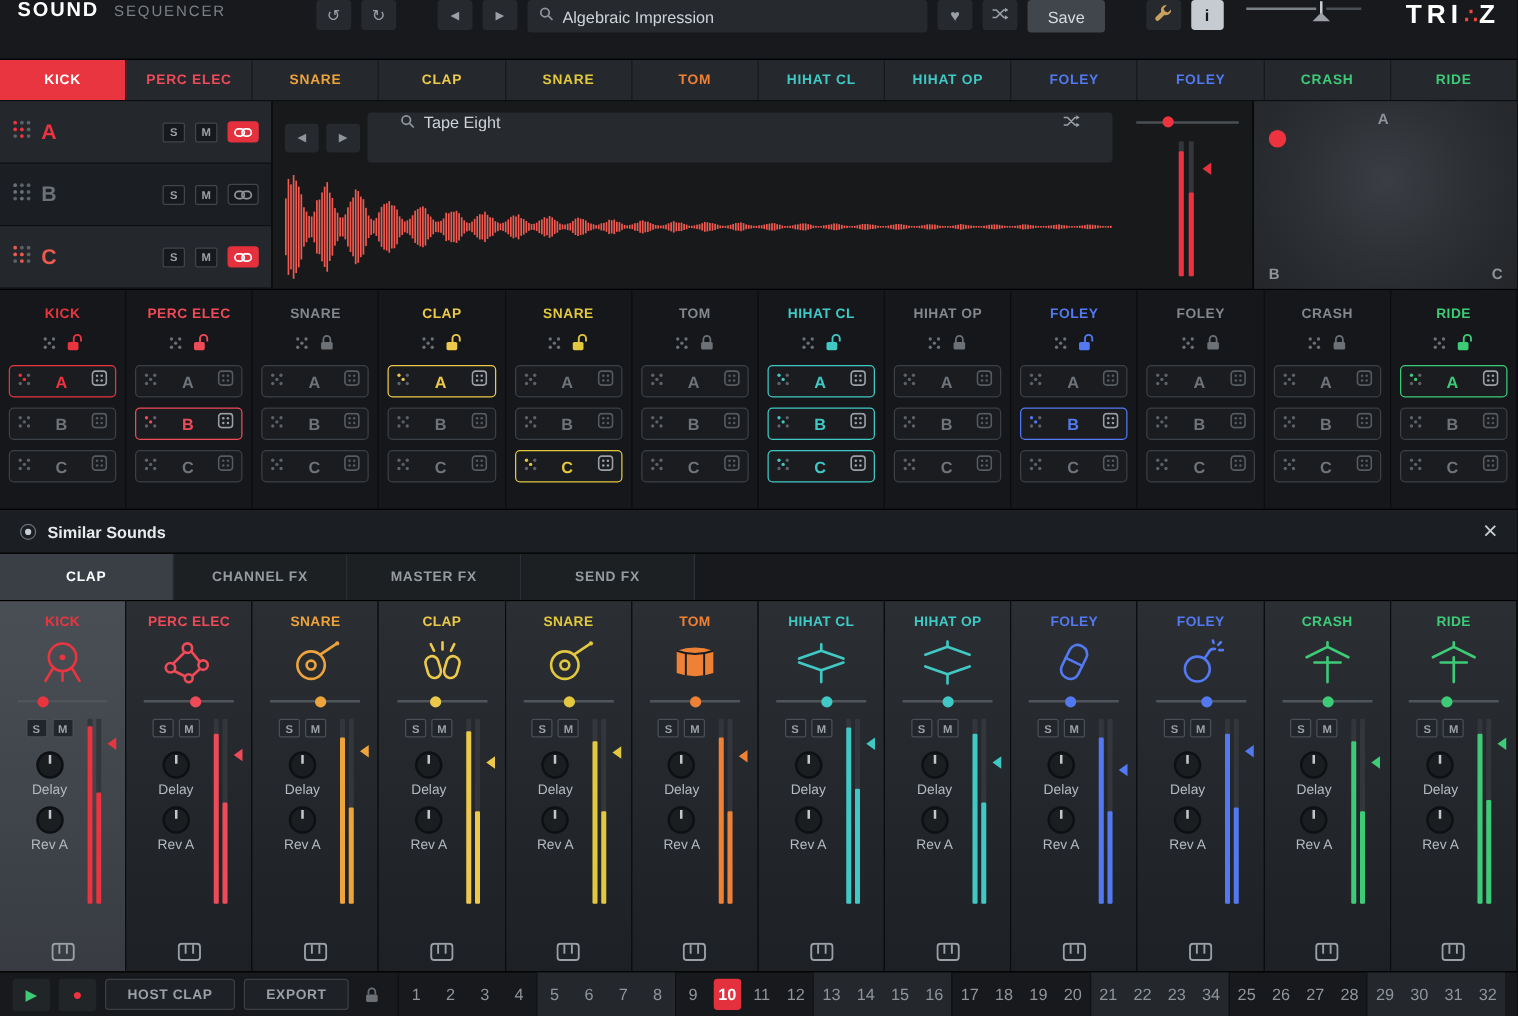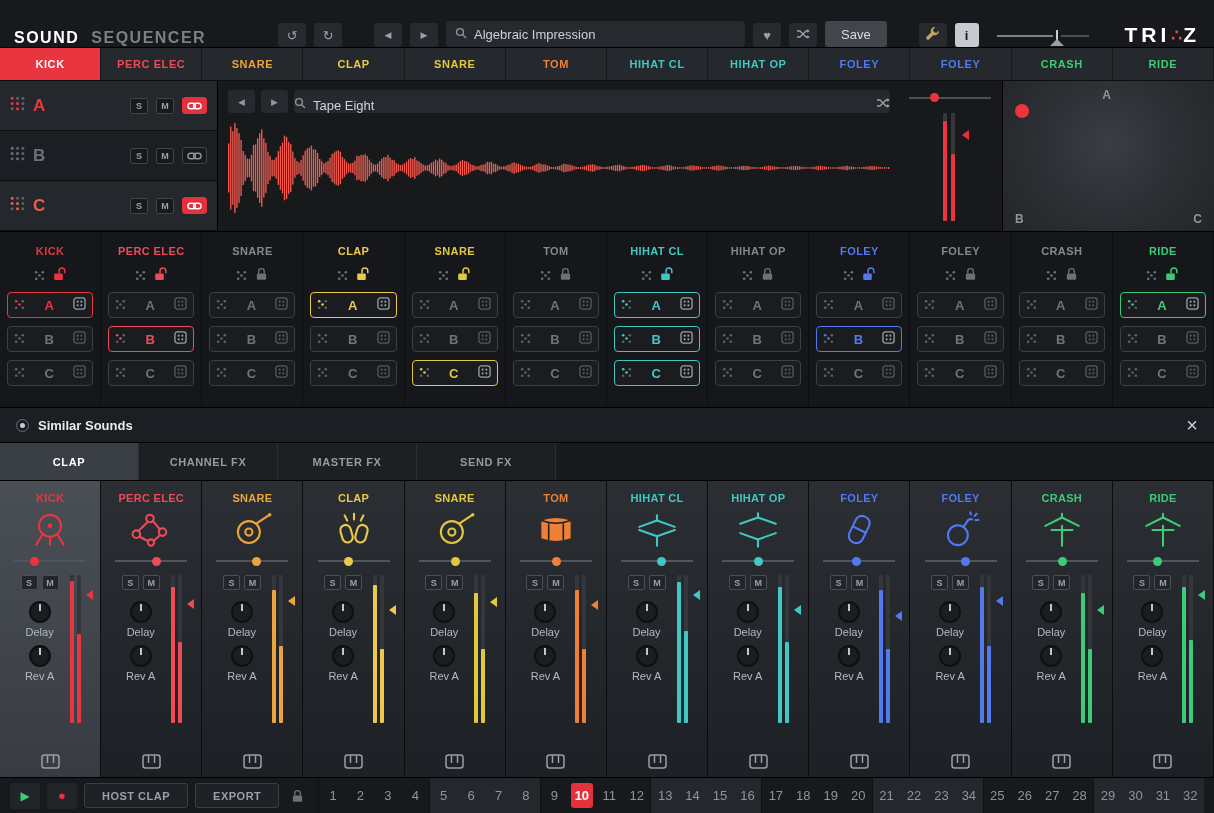--- a/index.html
+++ b/index.html
@@ -1,24 +1,24 @@
 <!DOCTYPE html>
 <html><head>
 <meta charset="utf-8">
 <style>
   *{box-sizing:border-box;margin:0;padding:0}
   html,body{background:#0a0b0d}
   body{font-family:"Liberation Sans",sans-serif;color:#c9ced3}
   .app{width:1214px;height:813px;background:#141619;overflow:hidden;display:flex;flex-direction:column;user-select:none}
 
   
-  .topbar{height:48px;background:#17191d;display:flex;align-items:flex-end;padding:0 14px;gap:8px;flex:0 0 auto;border-bottom:1px solid #000}
+  .topbar{height:48px;background:#17191d;display:flex;align-items:flex-start;padding:0 14px;gap:8px;flex:0 0 auto;border-bottom:1px solid #000}
   .brand{display:flex;gap:12px;align-items:baseline;margin-right:64px}
   .brand .b1{font-size:16px;font-weight:800;color:#fff;letter-spacing:1.5px}
-  .brand .b2{font-size:16px;font-weight:700;color:#7a8187;letter-spacing:1.5px}
+  .brand .b2{font-size:12px;font-weight:400;color:#7a8187;letter-spacing:1.5px}
   .ibtn{height:24px;min-width:28px;background:#26292e;border-radius:3px;display:flex;align-items:center;justify-content:center;color:#9aa0a6;font-size:13px;cursor:pointer}
   .ibtn .arrow{font-size:9px}
   .gap18{width:18px}
   .searchbox{display:flex;align-items:center;gap:7px;background:#26292e;border-radius:3px;height:26px;padding:0 9px;width:336px}
   .searchbox input,.wavesearch input{background:none;border:none;outline:none;color:#ced3d8;font-size:13px;font-family:inherit;flex:1;min-width:0}
   .savebtn{height:26px;padding:0 16px;background:#41464d;border-radius:3px;color:#d8dce0;font-size:13px;display:flex;align-items:center;cursor:pointer}
   .infobtn{height:24px;width:27px;background:#c6cbd1;border-radius:3px;color:#17191c;font-weight:800;font-size:13px;display:flex;align-items:center;justify-content:center;cursor:pointer}
   .grow{flex:1}
   .masterslider{display:flex;align-items:center;margin-right:26px;cursor:pointer}
   .logo{font-size:21px;font-weight:800;letter-spacing:4px;color:#fff;display:flex;align-items:center}
@@ -35,21 +35,21 @@
   .lrow.on{background:#24272c}
   .lletter{font-size:17px;font-weight:800;width:18px}
   .lspace{flex:1}
   .lbtn{width:18px;height:16px;border:1px solid #41464c;background:#17191c;color:#9aa0a6;font-size:9px;font-weight:700;display:flex;align-items:center;justify-content:center;border-radius:2px;cursor:pointer}
   .llink{width:25px;height:17px;border-radius:3px;background:#17191c;border:1px solid #41464c;display:flex;align-items:center;justify-content:center;cursor:pointer}
   .llink.on{background:#e5303e;border-color:#e5303e}
 
   .wavepanel{flex:1;display:flex;flex-direction:column;padding:9px 8px 6px 10px;min-width:0}
   .wavetool{display:flex;gap:6px;align-items:center}
   .sbtn{width:27px;height:23px;background:#26292e;border-radius:3px;color:#8f959b;font-size:9px;display:flex;align-items:center;justify-content:center;cursor:pointer;flex:0 0 auto}
-  .wavesearch{flex:1;height:23px;background:#26292e;border-radius:3px;display:flex;align-items:flex-end;gap:7px;padding:0 0;min-width:0}
+  .wavesearch{flex:1;height:40px;background:#26292e;border-radius:3px;display:flex;align-items:flex-start;gap:7px;padding:0 26px;min-width:0}
   .waveform{width:100%;height:94px;margin-top:8px}
 
   .rightctl{width:104px;padding:12px 6px 10px;display:flex;flex-direction:column;align-items:center}
   .volslider{position:relative;width:82px;height:10px;margin-bottom:10px;cursor:pointer}
   .volslider .line{position:absolute;top:4px;left:0;right:0;height:2px;background:#4a4f55}
   .volslider .dot{position:absolute;top:0;width:9px;height:9px;border-radius:50%;margin-left:-4px;background:#ee3340}
   .smeters{position:relative;flex:1;display:flex;gap:4px;width:14px}
   .smbar,.mbar{width:4px;height:100%;background:#33373c;position:relative;border-radius:1px}
   .smfill,.mfill{position:absolute;bottom:0;width:100%;border-radius:1px}
   .tri{position:absolute;width:0;height:0;border-top:5px solid transparent;border-bottom:5px solid transparent;border-right:7px solid #e5303e;right:-12px}

